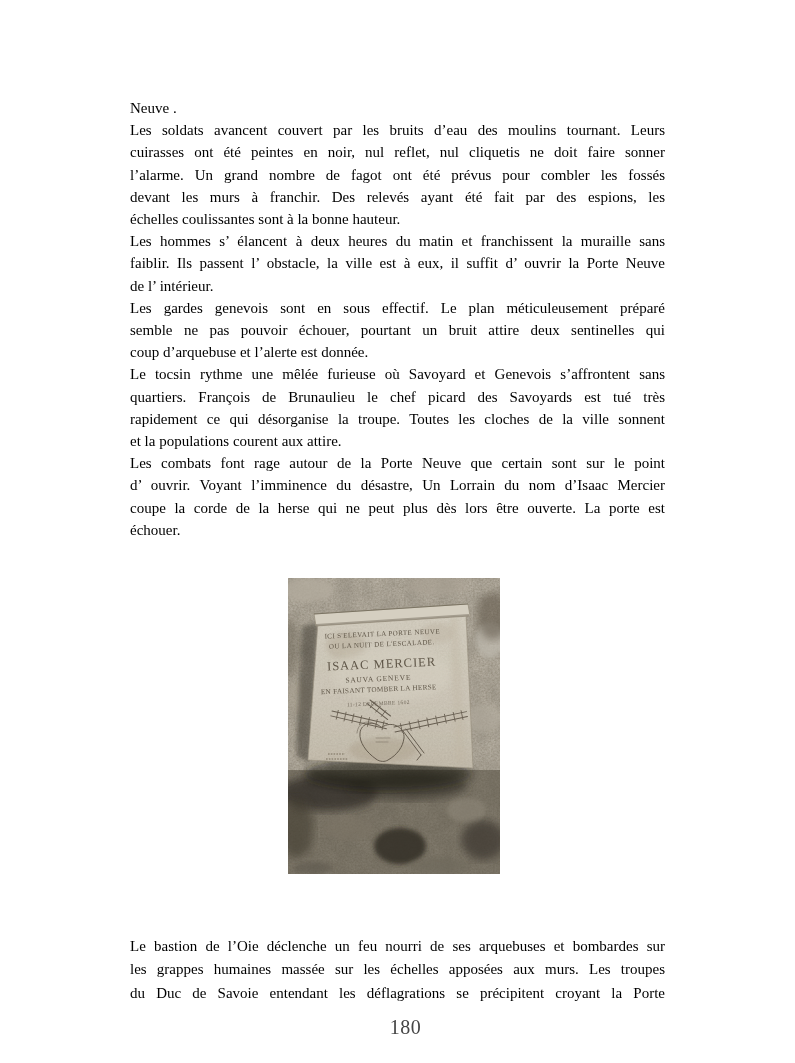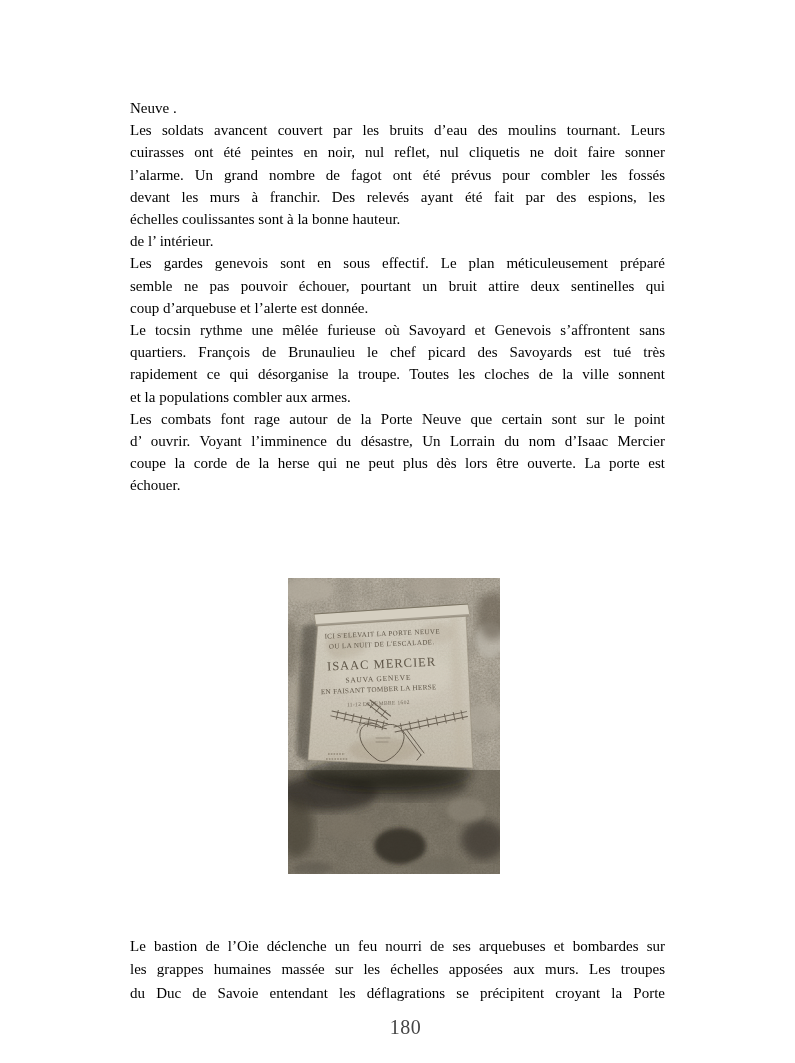--- a/index.html
+++ b/index.html
@@ -47,28 +47,30 @@
 
 <div class="page">
 
   <div class="text-col" id="sec-above">
       <div class="line last">Neuve .</div>
       <div class="line">Les soldats avancent couvert par les bruits d’eau des moulins tournant. Leurs</div>
       <div class="line">cuirasses ont été peintes en noir, nul reflet, nul cliquetis ne doit faire sonner</div>
       <div class="line">l’alarme. Un grand nombre de fagot ont été prévus pour combler les fossés</div>
       <div class="line">devant les murs à franchir. Des relevés ayant été fait par des espions, les</div>
       <div class="line last">échelles coulissantes sont à la bonne hauteur.</div>
+      <div class="line">Les hommes s’ élancent à deux heures du matin et franchissent la muraille sans</div>
+      <div class="line">faiblir. Ils passent l’ obstacle, la ville est à eux, il suffit d’ ouvrir la Porte Neuve</div>
       <div class="line last">de l’ intérieur.</div>
       <div class="line">Les gardes genevois sont en sous effectif. Le plan méticuleusement préparé</div>
       <div class="line">semble ne pas pouvoir échouer, pourtant un bruit attire deux sentinelles qui</div>
       <div class="line last">coup d’arquebuse et l’alerte est donnée.</div>
       <div class="line">Le tocsin rythme une mêlée furieuse où Savoyard et Genevois s’affrontent sans</div>
       <div class="line">quartiers. François de Brunaulieu le chef picard des Savoyards est tué très</div>
       <div class="line">rapidement ce qui désorganise la troupe. Toutes les cloches de la ville sonnent</div>
-      <div class="line last">et la populations combler aux armes.</div>
+      <div class="line last">et la populations courent aux attire.</div>
       <div class="line">Les combats font rage autour de la Porte Neuve que certain sont sur le point</div>
       <div class="line">d’ ouvrir. Voyant l’imminence du désastre, Un Lorrain du nom d’Isaac Mercier</div>
       <div class="line">coupe la corde de la herse qui ne peut plus dès lors être ouverte. La porte est</div>
       <div class="line last">échouer.</div>
     </div>
 
   <figure class="photo">
     <svg width="212" height="296" viewBox="0 0 212 296" xmlns="http://www.w3.org/2000/svg">
       <defs>
         <filter id="fGrainFine" x="-5%" y="-5%" width="110%" height="110%">

